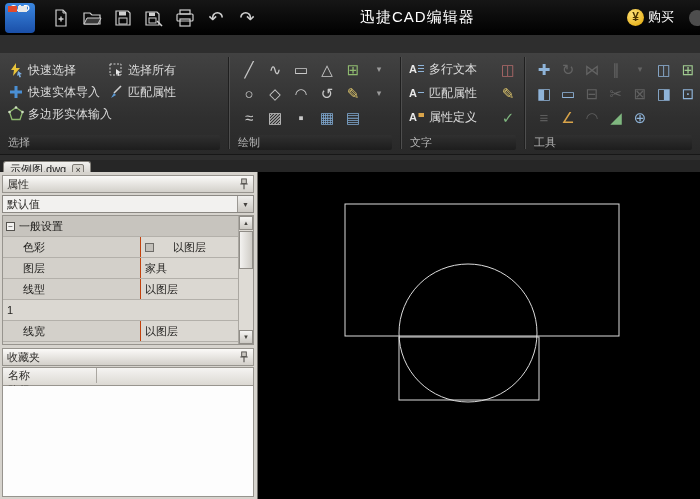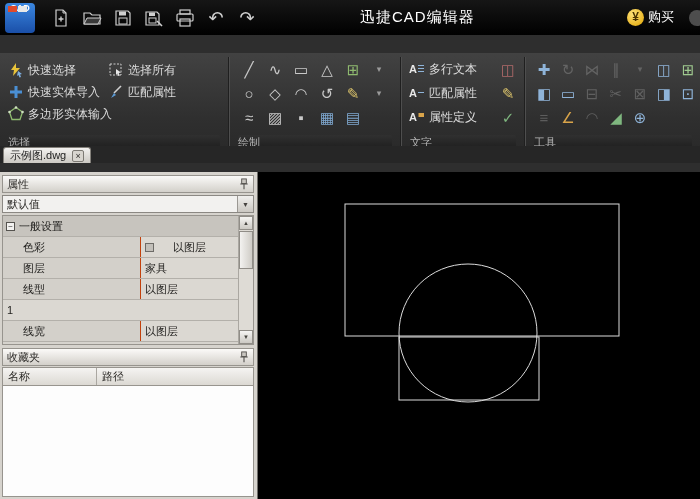--- a/index.html
+++ b/index.html
@@ -67,21 +67,21 @@
     font-size:15px; color:#c9c9c9; cursor:default; line-height:1; }
   .ricon.small { font-size:9px; }
   .ricon.dis { opacity:.5; }
 
   .text-col { position:absolute; top:4px; left:4px; display:grid; grid-auto-rows:24px; }
   .text-btn { display:flex; align-items:center; gap:4px; color:#dcdcdc; font-size:12px;
     white-space:nowrap; cursor:default; }
   .text-btn svg { width:17px; height:16px; flex:0 0 17px; }
 
   
-  .tabbar { position:absolute; top:146px; left:0; right:0; height:17px; background:#262626; }
+  .tabbar { position:absolute; top:160px; left:0; right:0; height:17px; background:#262626; }
   .tab { position:absolute; left:3px; top:1px; height:16px; padding:0 6px;
     display:flex; align-items:center; gap:6px;
     background:linear-gradient(#f3f2f0,#ccc9c3); border:1px solid #84817b; border-bottom:none;
     border-radius:3px 3px 0 0; font-size:11px; color:#1e1e1e; cursor:default; }
   .tab-close { width:12px; height:12px; border:1px solid #7d7a74; border-radius:2px;
     background:#d8d5cf; color:#33312e; font-size:9px; line-height:10px; text-align:center; cursor:default; }
 
   
   .left-panel { position:absolute; left:0; top:172px; width:258px; bottom:0;
     background:#d6d3cd; border-right:1px solid #6f6d69; }
@@ -116,21 +116,21 @@
     background:#dedbd5; border-left:1px solid #aaa7a1; }
   .sb-btn { position:absolute; left:0; width:14px; height:14px;
     background:linear-gradient(#f6f5f3,#ccc9c3); border:1px solid #908d87;
     font-size:6px; color:#46443f; text-align:center; line-height:12px; cursor:default; }
   .sb-up { top:0; } .sb-down { bottom:0; }
   .sb-thumb { position:absolute; left:0; top:15px; width:14px; height:38px;
     background:linear-gradient(90deg,#f3f2f0,#cfccc6); border:1px solid #908d87; cursor:default; }
 
   .fav-cols { position:absolute; top:195px; left:2px; width:252px; height:19px; display:flex;
     border:1px solid #97948e; background:linear-gradient(#f5f4f2,#dcd9d3);
-    font-size:11px; color:#2d2b28; }
+    font-size:11px; color:#2d2b28;flex-direction:column; }
   .fav-col { display:flex; align-items:center; padding-left:5px;
     border-right:1px solid #aaa7a1; height:100%; cursor:default; }
   .fav-col.c1 { width:94px; } .fav-col.c2 { flex:1; border-right:none; }
   .fav-body { position:absolute; top:214px; left:2px; width:252px; bottom:2px;
     background:#fdfdfd; border:1px solid #97948e; border-top:none; }
 
   
   .canvas { position:absolute; left:258px; top:172px; width:442px; bottom:0;
     background:#000; cursor:crosshair; }
 </style>

